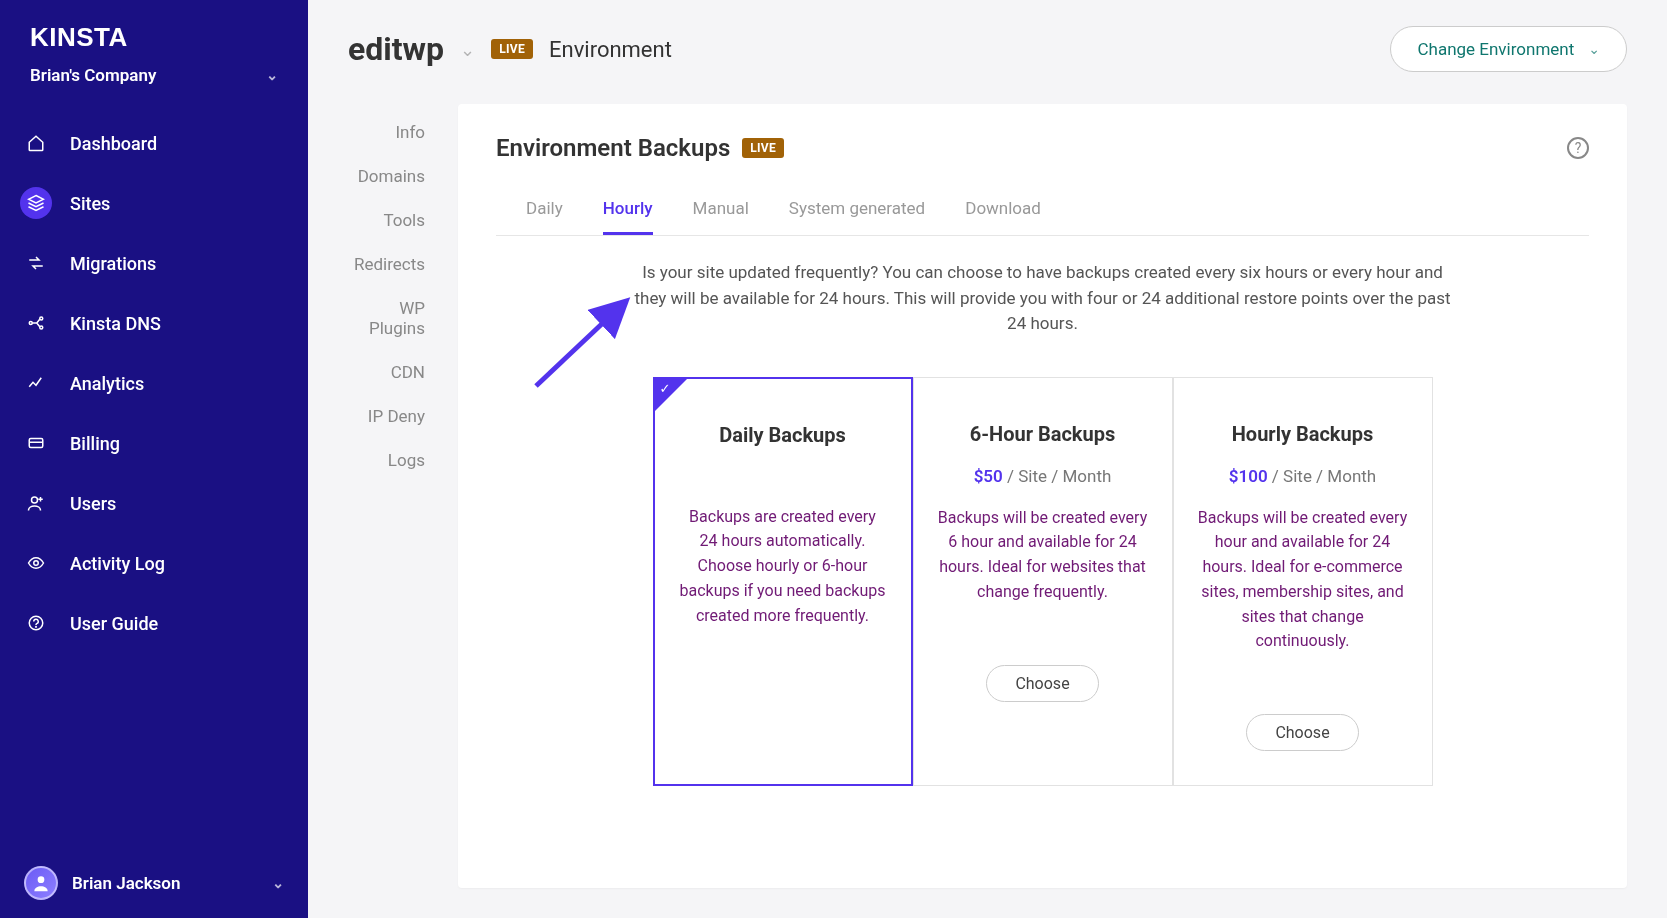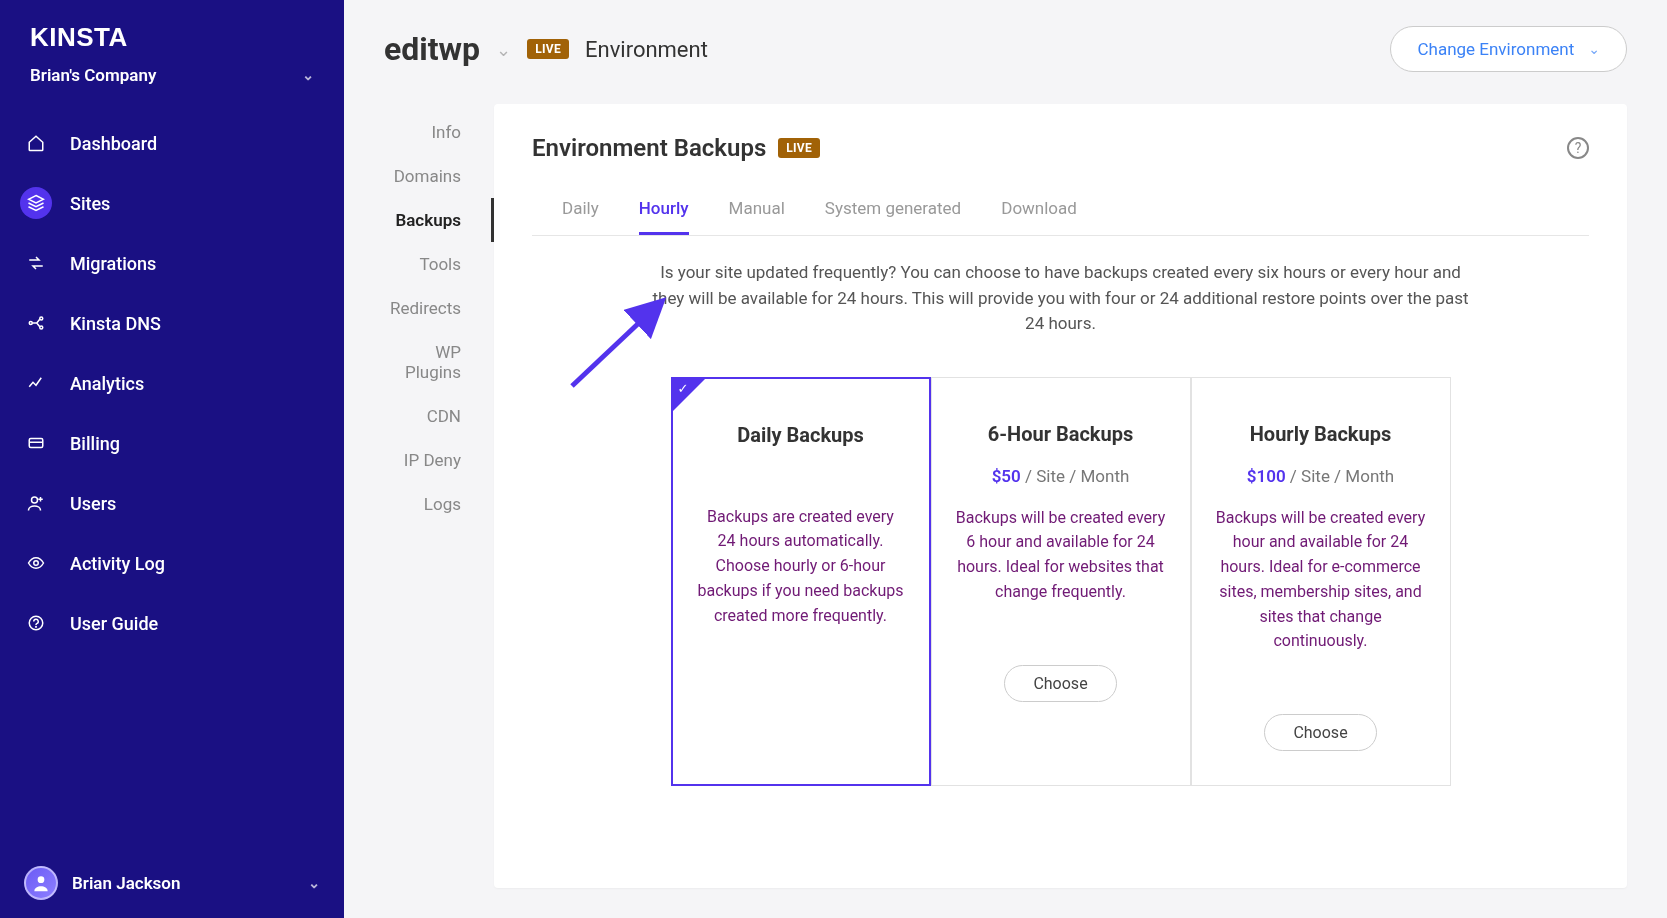--- a/index.html
+++ b/index.html
@@ -1,37 +1,37 @@
 <!DOCTYPE html>
 <html><head>
 <meta charset="utf-8">
 <style>
 * { box-sizing: border-box; margin: 0; padding: 0; }
 body { font-family: -apple-system, BlinkMacSystemFont, "Segoe UI", Roboto, sans-serif; background: #f5f5f7; color: #222; }
 .root { display: flex; width: 1667px; height: 918px; overflow: hidden; background: #f5f5f7; }
 
 
-.sidebar { width: 344px; background: #1a1083; color: #fff; display: flex; flex-direction: column; }
+.sidebar { width: 308px; background: #1a1083; color: #fff; display: flex; flex-direction: column; }
 .logo { font-family: sans-serif; font-weight: 900; font-size: 26px; letter-spacing: 0.5px; padding: 22px 30px 8px; text-transform: uppercase; }
 .company-row { padding: 4px 30px 28px; display: flex; align-items: center; justify-content: space-between; font-weight: 600; font-size: 17px; }
 .nav { list-style: none; }
 .nav li { display: flex; align-items: center; gap: 18px; padding: 14px 20px; font-size: 18px; font-weight: 500; cursor: pointer; }
 .nav li .icon-wrap { width: 32px; height: 32px; display: flex; align-items: center; justify-content: center; border-radius: 50%; flex-shrink: 0; }
 .nav li.active .icon-wrap { background: #5333ed; }
 .user-footer { margin-top: auto; display: flex; align-items: center; gap: 14px; padding: 18px 24px; font-size: 17px; font-weight: 600; }
 .avatar { width: 34px; height: 34px; border-radius: 50%; background: linear-gradient(135deg,#6b5bf5,#8d7fff); display: flex; align-items: center; justify-content: center; border: 2px solid rgba(255,255,255,.5); }
 .avatar svg { width: 20px; height: 20px; }
 
 
 .main { flex: 1; display: flex; flex-direction: column; }
 .header { padding: 26px 40px 32px; display: flex; align-items: center; gap: 16px; }
 .site-name { font-size: 32px; font-weight: 700; color: #333; }
 .live-badge { background: #a16207; color: #fff; font-size: 12px; font-weight: 700; padding: 3px 8px; border-radius: 3px; letter-spacing: 0.3px; }
 .env-label { font-size: 22px; color: #333; }
-.change-env { margin-left: auto; border: 1px solid #ccc; background: #fff; border-radius: 24px; padding: 12px 26px; font-size: 17px; color: #3b82f6; display: flex; gap: 14px; align-items: center; cursor: pointer; }
+.change-env { margin-left: auto; border: 1px solid #ccc; background: #fff; border-radius: 24px; padding: 12px 26px; font-size: 17px; color: #0f766e; display: flex; gap: 14px; align-items: center; cursor: pointer; }
 
 
 .body-row { display: flex; flex: 1; padding: 0 0 30px 0; }
 .subnav { width: 150px; padding-top: 6px; }
 .subnav ul { list-style: none; padding-left: 44px; }
 .subnav li { text-align: right; padding: 12px 30px 12px 0; font-size: 17px; color: #888; cursor: pointer; border-right: 3px solid transparent; }
 .subnav li.active { color: #222; font-weight: 600; border-right: 3px solid #333; }
 
 .content { flex: 1; background: #fff; border-radius: 4px; margin-right: 40px; padding: 30px 38px; position: relative; box-shadow: 0 1px 2px rgba(0,0,0,.04); }
 .content-title-row { display: flex; align-items: center; gap: 12px; }
@@ -178,21 +178,20 @@
         <span>Change Environment</span>
         <span class="chevron">⌄</span>
       </div>
     </div>
 
     <div class="body-row">
       <div class="subnav">
         <ul>
           <li>Info</li>
           <li>Domains</li>
-          <li class="active">Backups</li>
           <li>Tools</li>
           <li>Redirects</li>
           <li>WP Plugins</li>
           <li>CDN</li>
           <li>IP Deny</li>
           <li>Logs</li>
         </ul>
       </div>
 
       <div class="content">

